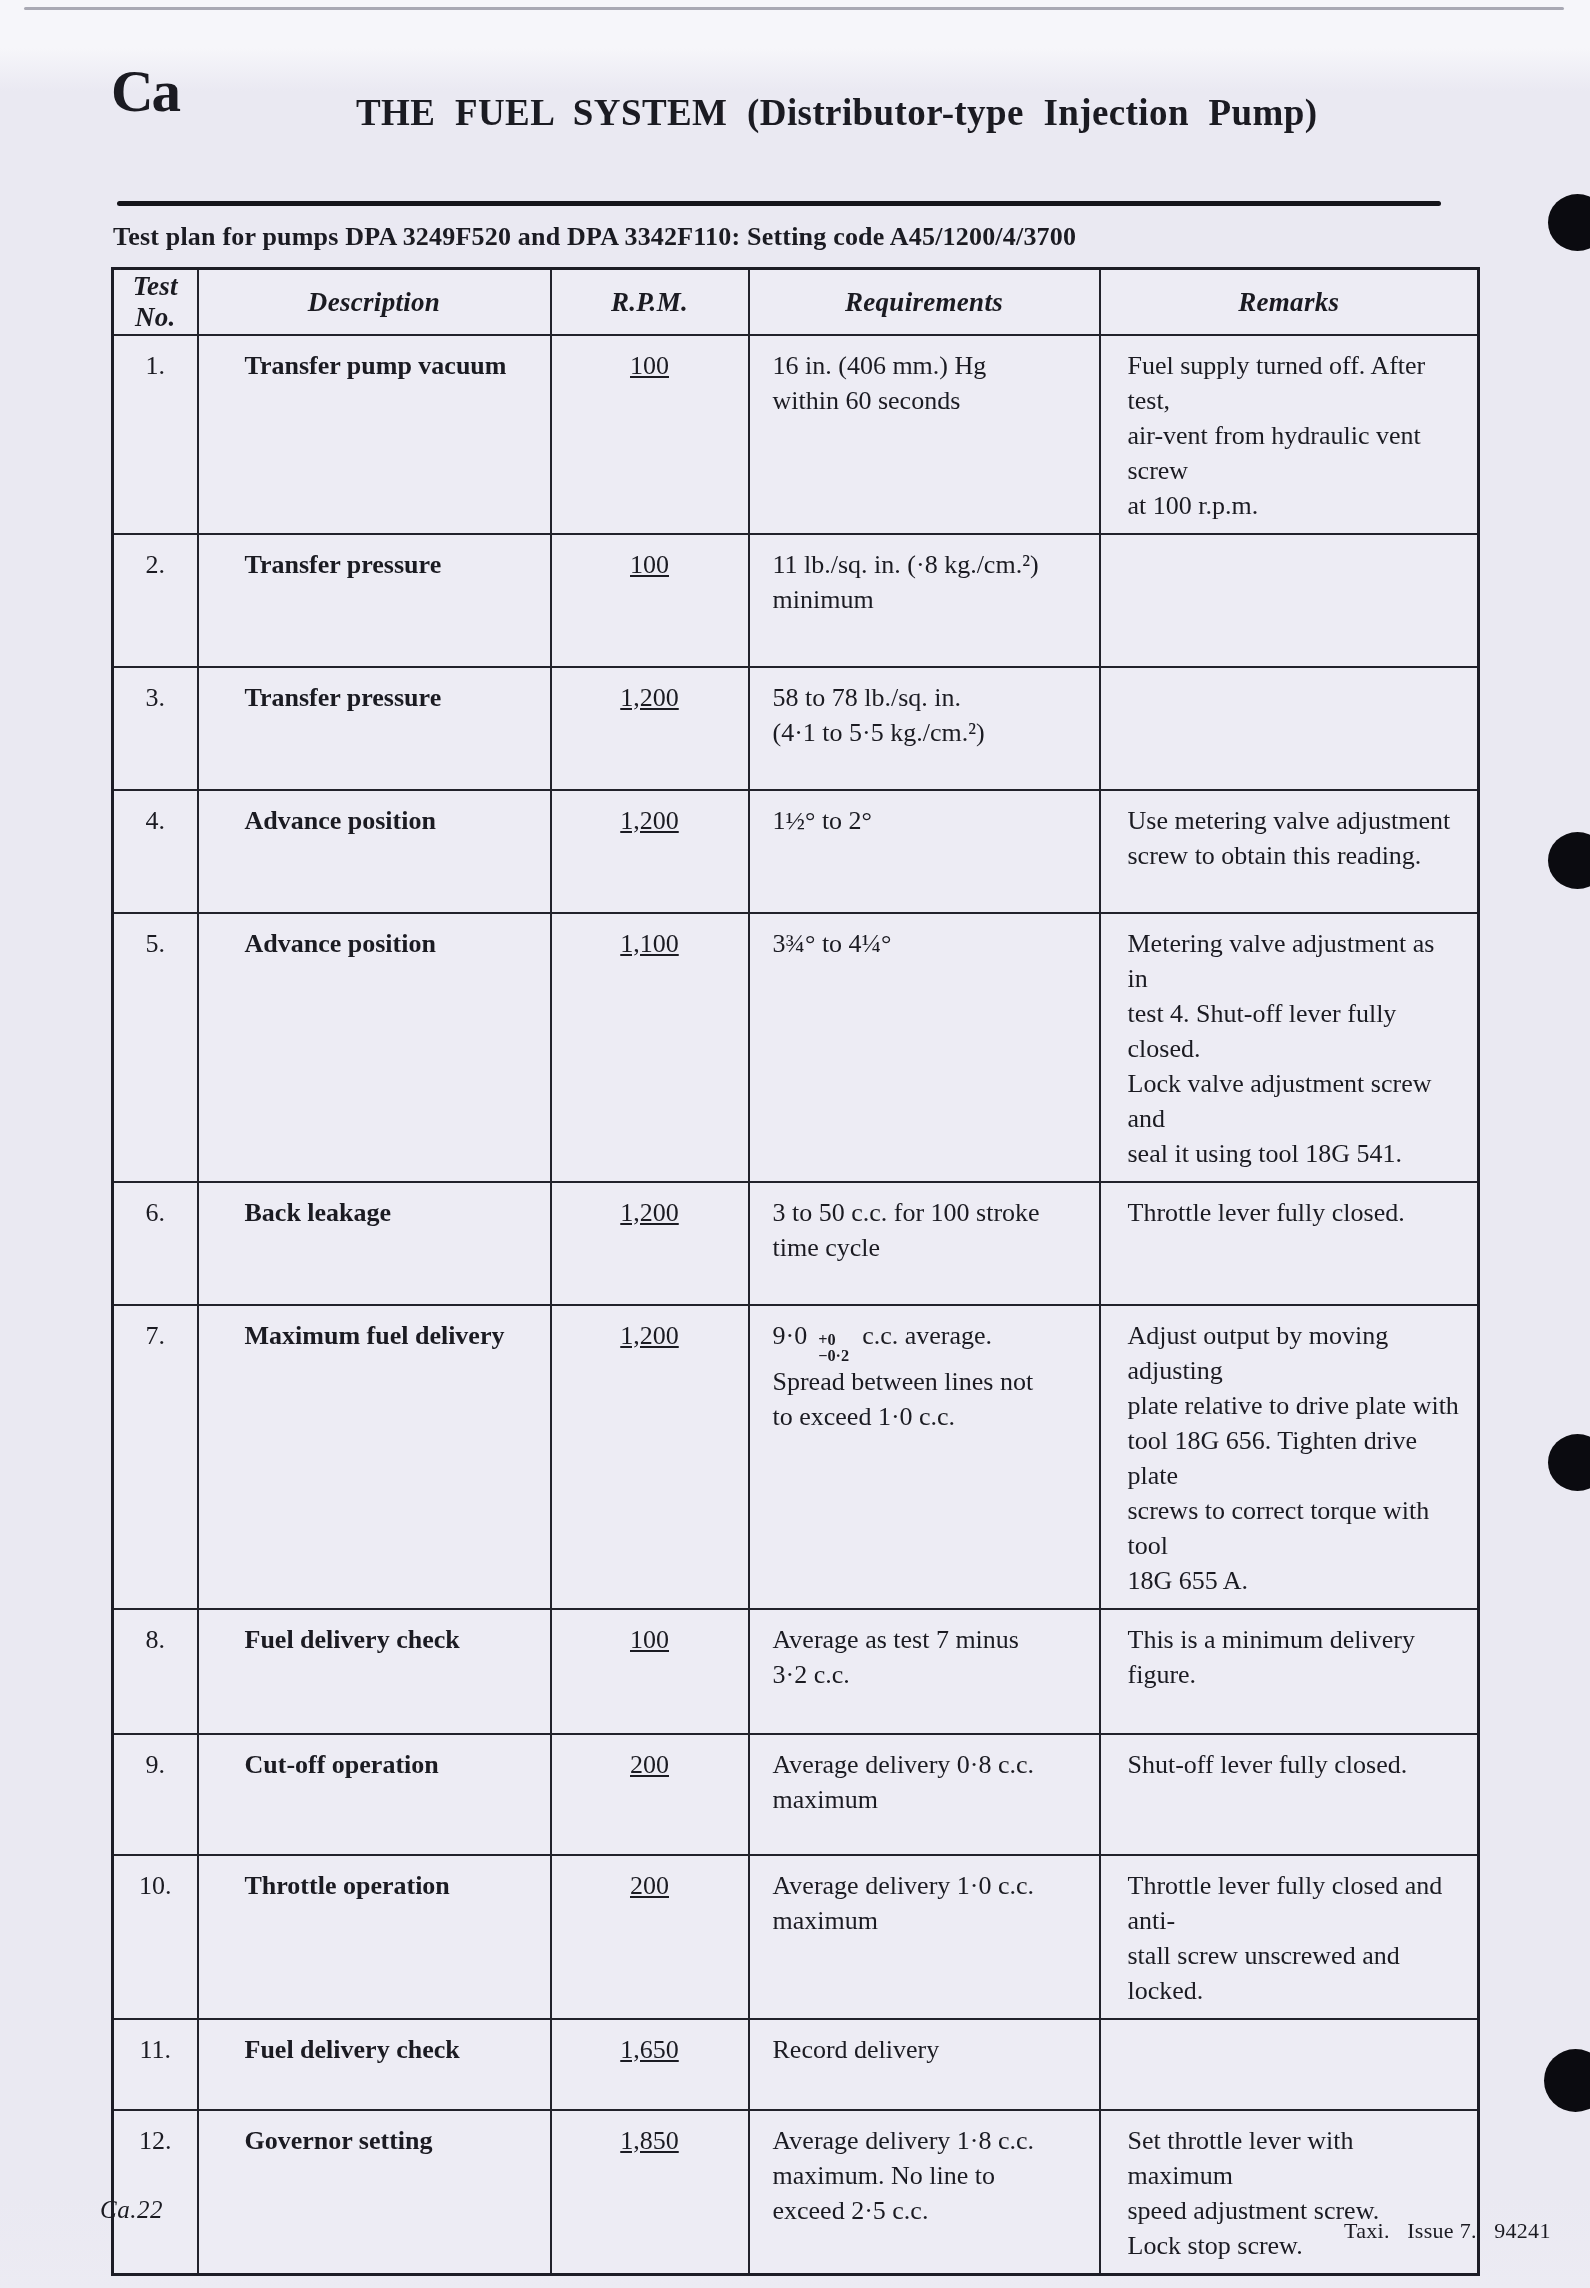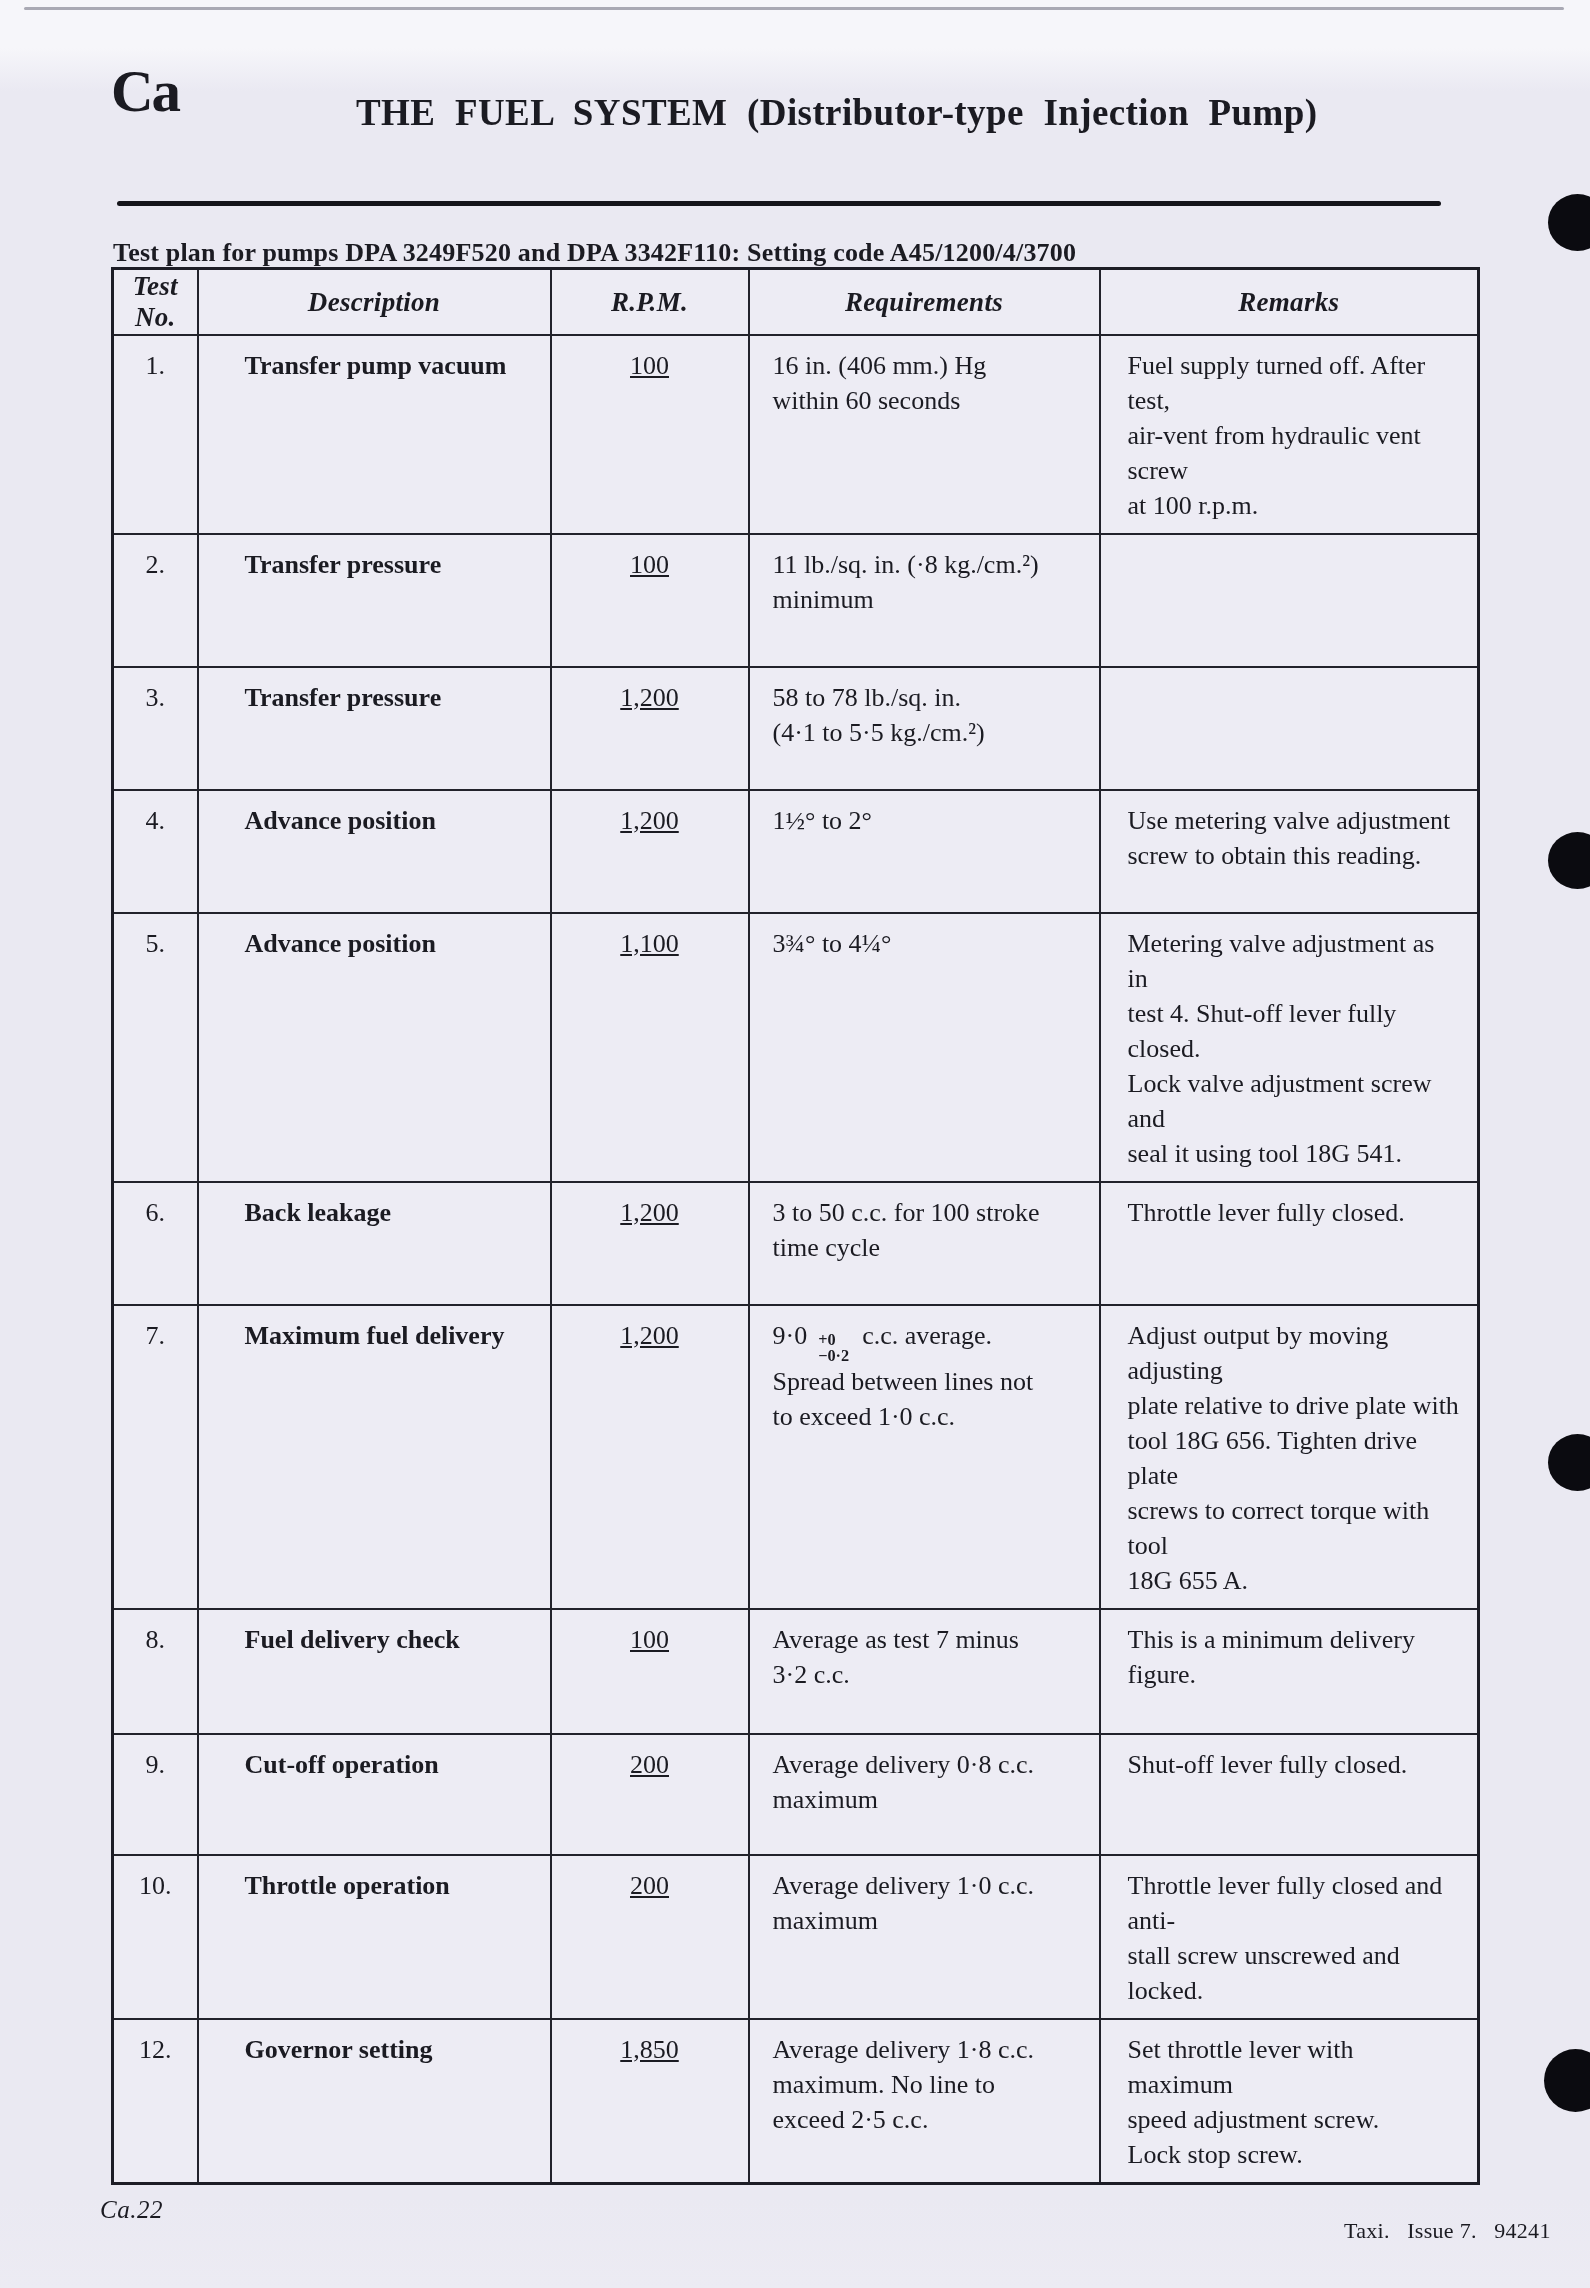--- a/index.html
+++ b/index.html
@@ -25,21 +25,21 @@
     position:absolute; left:356px; top:91px; margin:0;
     font-size:37px; font-weight:bold; word-spacing:10px; letter-spacing:0.4px;
     white-space:nowrap;
   }
   .title-rule {
     position:absolute; left:117px; top:201px; width:1324px; height:5px;
     background:#15151b; border-radius:3px;
   }
   .subtitle {
     position:absolute; left:113px; top:222px;
-    font-size:26px; font-weight:bold; letter-spacing:0.2px;margin-top:16px;
+    font-size:26px; font-weight:bold; letter-spacing:0.2px;
   }
   table.test-table {
     position:absolute; left:111px; top:267px; width:1367px;
     border-collapse:collapse; table-layout:fixed;
     background:#edecf4;
     border:3px solid #1d1d26;
     font-size:26px;
   }
   .test-table th, .test-table td { border:2px solid #22222b; }
   .test-table thead th {
@@ -196,20 +196,27 @@
       </tr>
       <tr class="rh100">
         <td class="cell-no">10.</td>
         <td class="cell-desc">Throttle operation</td>
         <td class="cell-rpm">200</td>
         <td class="cell-req">Average delivery 1·0 c.c.
 maximum</td>
         <td class="cell-rem">Throttle lever fully closed and anti-
 stall screw unscrewed and locked.</td>
       </tr>
+      <tr class="rh68">
+        <td class="cell-no">11.</td>
+        <td class="cell-desc">Fuel delivery check</td>
+        <td class="cell-rpm">1,650</td>
+        <td class="cell-req">Record delivery</td>
+        <td class="cell-rem"></td>
+      </tr>
       <tr class="rh127">
         <td class="cell-no">12.</td>
         <td class="cell-desc">Governor setting</td>
         <td class="cell-rpm">1,850</td>
         <td class="cell-req">Average delivery 1·8 c.c.
 maximum. No line to
 exceed 2·5 c.c.</td>
         <td class="cell-rem">Set throttle lever with maximum
 speed adjustment screw.
 Lock stop screw.</td>

